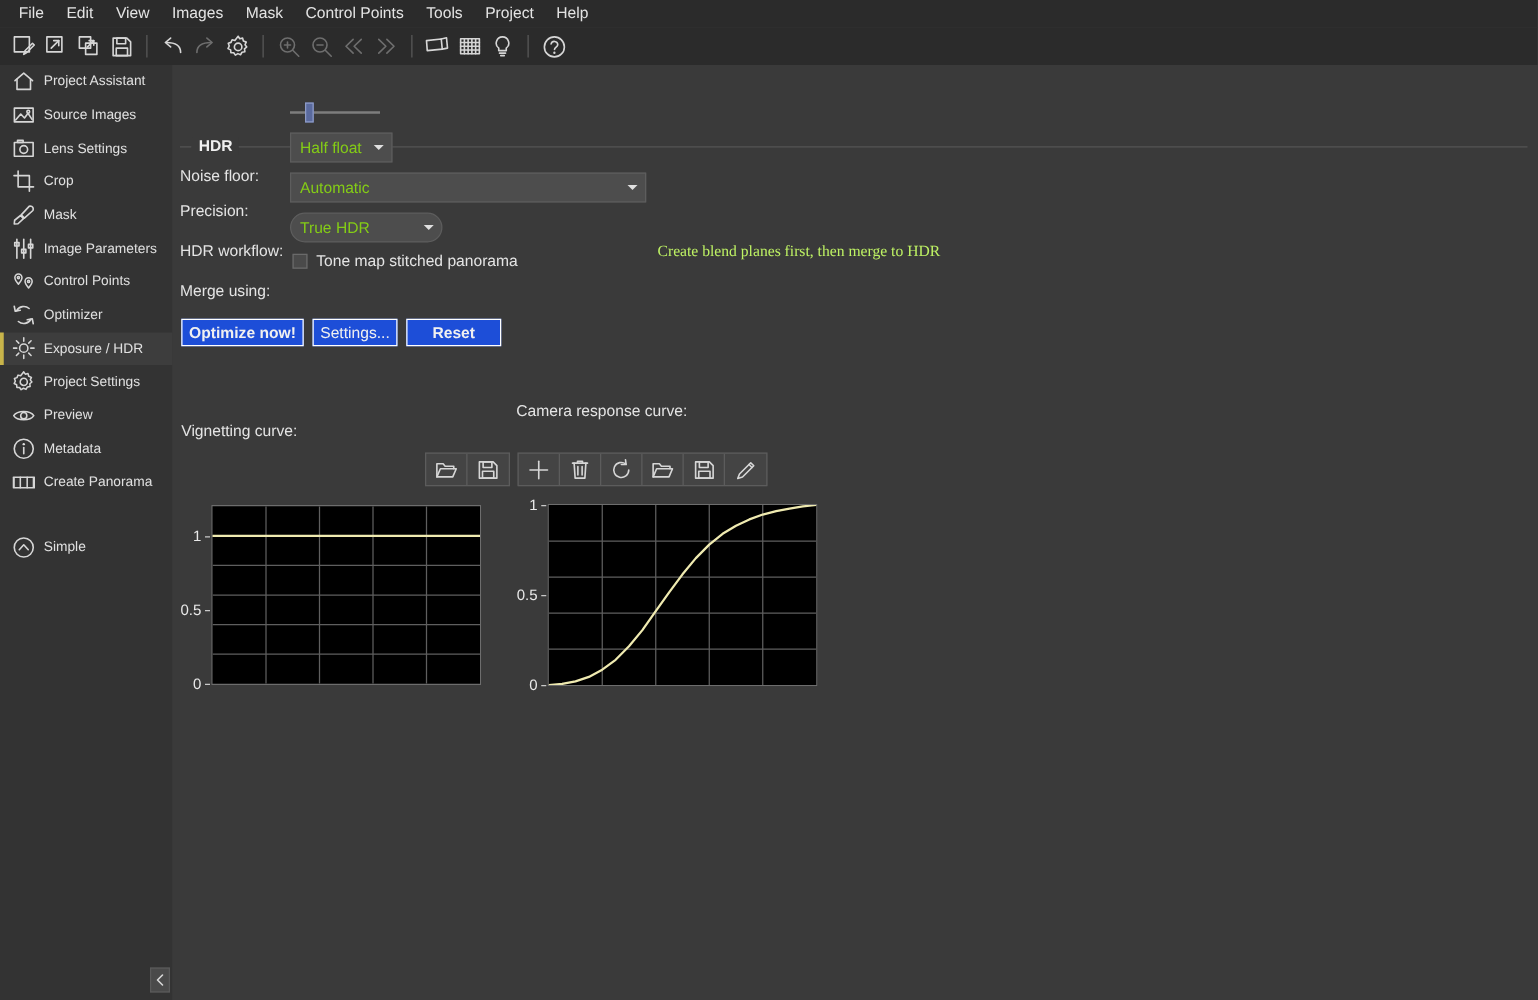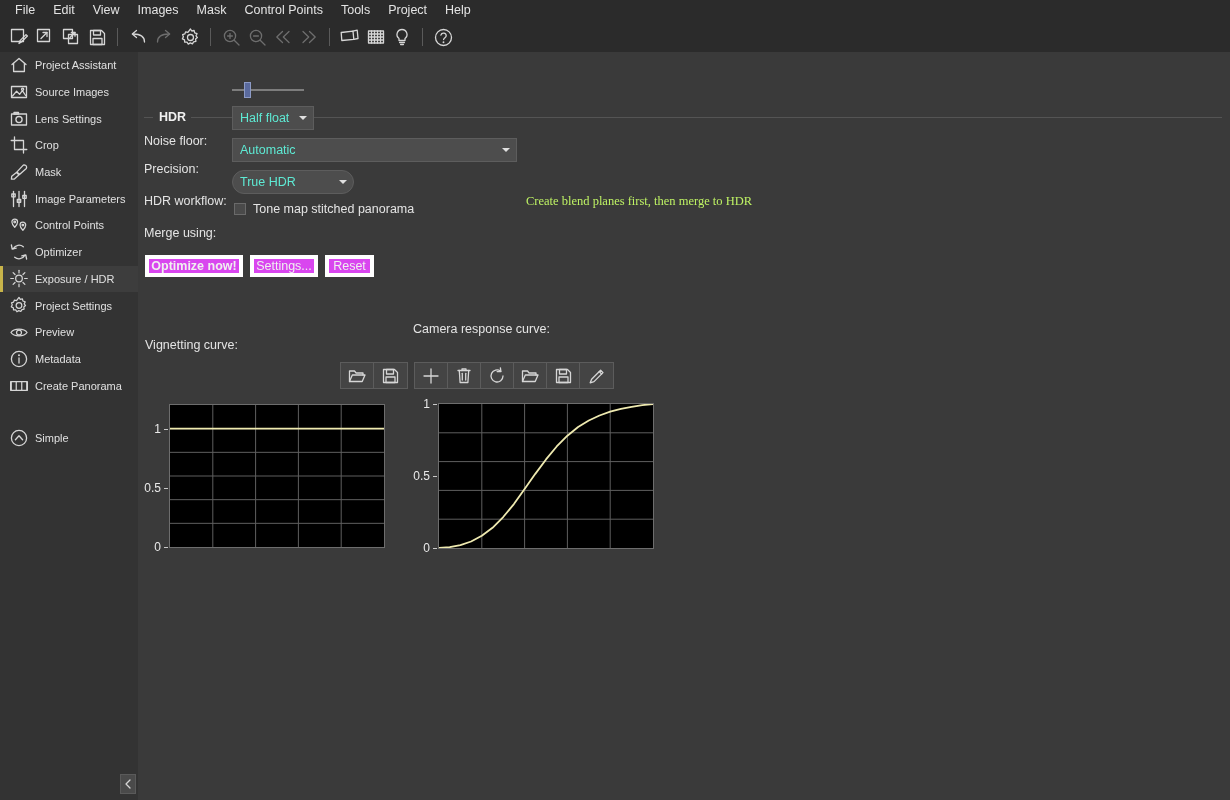--- a/index.html
+++ b/index.html
@@ -124,21 +124,21 @@
     position: absolute; left: 12px; top: 2px;
     width: 7px; height: 16px;
     background: #5a6a9e; border: 1px solid #8d9bc6;
   }
 
   
   .combo {
     position: absolute;
     background: #4d4d4d;
     border: 1px solid #5d5d5d;
-    color: #5eead4; font-size: 12.5px;
+    color: #84cc16; font-size: 12.5px;
     display: flex; align-items: center;
     padding-left: 7px; padding-right: 18px;
     cursor: default; white-space: nowrap; overflow: hidden;
   }
   .combo .arrow {
     position: absolute; right: 6px; top: 50%;
     margin-top: -2px;
     width: 0; height: 0;
     border-left: 4px solid transparent;
     border-right: 4px solid transparent;
@@ -154,22 +154,22 @@
   }
   .chk-box {
     width: 12px; height: 12px;
     background: #4a4a4a; border: 1px solid #6a6a6a;
     margin-right: 7px; flex: 0 0 12px;
   }
 
   
   .pbtn {
     position: absolute;
-    background: #d946ef;
-    border: 4px solid #ffffff;
+    background: #1d4ed8;
+    border: 1px solid #ffffff;
     color: #f0f0f0; font-size: 12.5px;
     display: flex; align-items: center; justify-content: center;
     height: 22px; cursor: default; white-space: nowrap;
   }
   .pbtn.bold { font-weight: bold; }
 
   
   .ibtn-group {
     position: absolute;
     display: flex;
@@ -524,21 +524,21 @@
   </div>
 
   <div class="chk-row" style="left:96px; top:150px;">
     <span class="chk-box"></span>
     <span>Tone map stitched panorama</span>
   </div>
 
 
   <div class="pbtn bold" style="left:7px; top:203px; width:98px;">Optimize now!</div>
   <div class="pbtn" style="left:112px; top:203px; width:68px;">Settings...</div>
-  <div class="pbtn" style="left:187px; top:203px; width:49px;">Reset</div>
+  <div class="pbtn" style="left:187px; top:203px; width:76px;font-weight:bold;">Reset</div>
 
   <div class="plot-title" style="left:7px; top:286px;">Vignetting curve:</div>
   <div class="ibtn-group" style="left:202px; top:310px;">
     <div class="ibtn">
       <svg width="18" height="16" viewBox="0 0 18 16">
         <path class="ico" d="M1.5 13.5 V3 h5 l1.6 2 h6.9 v2"></path>
         <path class="ico" d="M1.5 13.5 L4.3 7 H17 L14.2 13.5 Z"></path>
       </svg>
     </div>
     <div class="ibtn">

